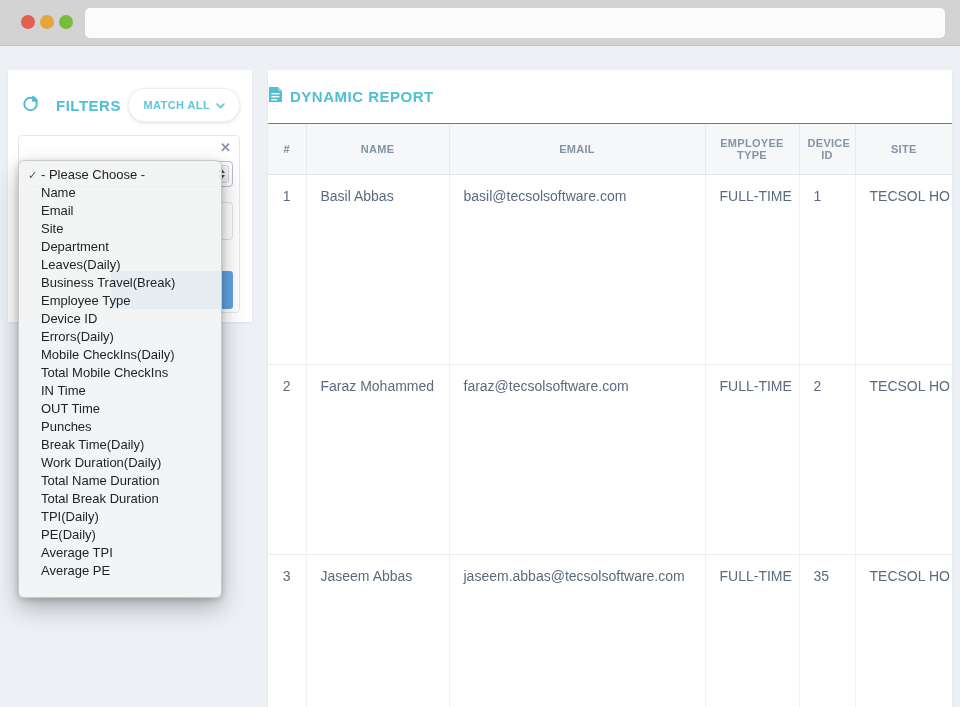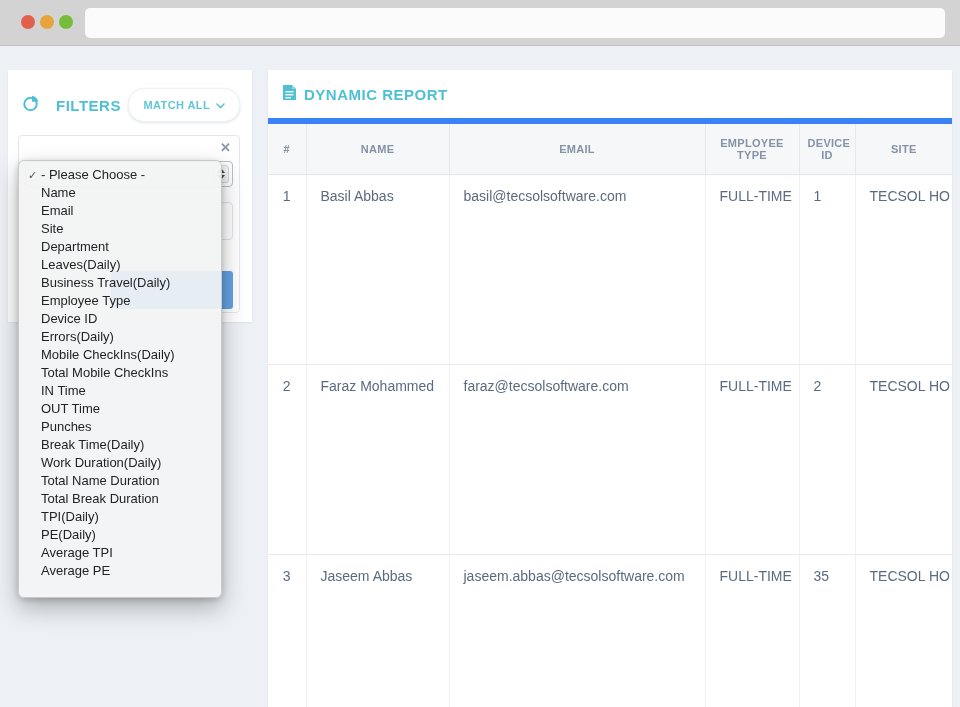--- a/index.html
+++ b/index.html
@@ -31,21 +31,21 @@
   .value-input { position:absolute; left:6px; top:66px; right:6px; height:38px; background:#ffffff; border:1px solid #e0e4e9; border-radius:4px; }
   .apply-btn { position:absolute; right:6px; bottom:3px; width:122px; height:38px; background:#64a3e2; border:none; border-radius:3px; cursor:pointer; }
 
   
   .popup { position:absolute; left:18px; top:114px; width:204px; height:438px; background:rgba(242,244,244,0.92); border:1px solid #c9c9c9; border-radius:6px; box-shadow:0 10px 24px rgba(0,0,0,0.28), 0 2px 6px rgba(0,0,0,0.18); padding:5px 0 7px 0; overflow:hidden; }
   .opt { position:relative; height:18px; line-height:18px; font-size:13px; color:#222326; padding-left:22px; white-space:nowrap; cursor:pointer; }
   .opt .check { position:absolute; left:9px; top:0; color:#4c4f55; font-size:11px; }
 
   
   .main-panel { position:absolute; left:268px; top:24px; right:8px; bottom:0; background:#ffffff; box-shadow:0 1px 2px rgba(120,135,155,0.12); overflow:hidden; }
-  .report-header { height:54px; display:flex; align-items:center; padding-left:14px; border-bottom:6px solid #3b82f6; }
+  .report-header { height:54px; display:flex; align-items:center; border-bottom:1px solid #3b82f6; }
   .report-title { color:#4fc0d4; font-size:15px; font-weight:bold; letter-spacing:0.5px; margin-left:7px; }
 
   table.report { border-collapse:collapse; table-layout:fixed; width:684px; }
   table.report th { background:#f6f7f9; border-right:1px solid #e6e9ed; border-bottom:1px solid #e2e5e9; height:50px; font-size:11px; font-weight:bold; color:#8593a6; letter-spacing:0.3px; text-align:center; padding:0 8px; vertical-align:middle; }
   table.report th:last-child { border-right:none; }
   table.report td { border-right:1px solid #eef0f3; border-bottom:1px solid #e9ebee; height:190px; vertical-align:top; font-size:14px; color:#5b6b7f; padding:13px 14px 0 14px; text-align:left; white-space:nowrap; overflow:hidden; }
   table.report td:last-child { border-right:none; }
   table.report td.center { text-align:center; padding-left:4px; padding-right:4px; }
 
   .icon { display:inline-block; }
@@ -149,21 +149,21 @@
       </table>
     </div>
 
     <div class="popup" id="dropdown-popup">
         <div class="opt"><span class="check">✓</span>- Please Choose -</div>
         <div class="opt">Name</div>
         <div class="opt">Email</div>
         <div class="opt">Site</div>
         <div class="opt">Department</div>
         <div class="opt">Leaves(Daily)</div>
-        <div class="opt">Business Travel(Daily)</div>
+        <div class="opt">Business Travel(Break)</div>
         <div class="opt">Employee Type</div>
         <div class="opt">Device ID</div>
         <div class="opt">Errors(Daily)</div>
         <div class="opt">Mobile CheckIns(Daily)</div>
         <div class="opt">Total Mobile CheckIns</div>
         <div class="opt">IN Time</div>
         <div class="opt">OUT Time</div>
         <div class="opt">Punches</div>
         <div class="opt">Break Time(Daily)</div>
         <div class="opt">Work Duration(Daily)</div>

